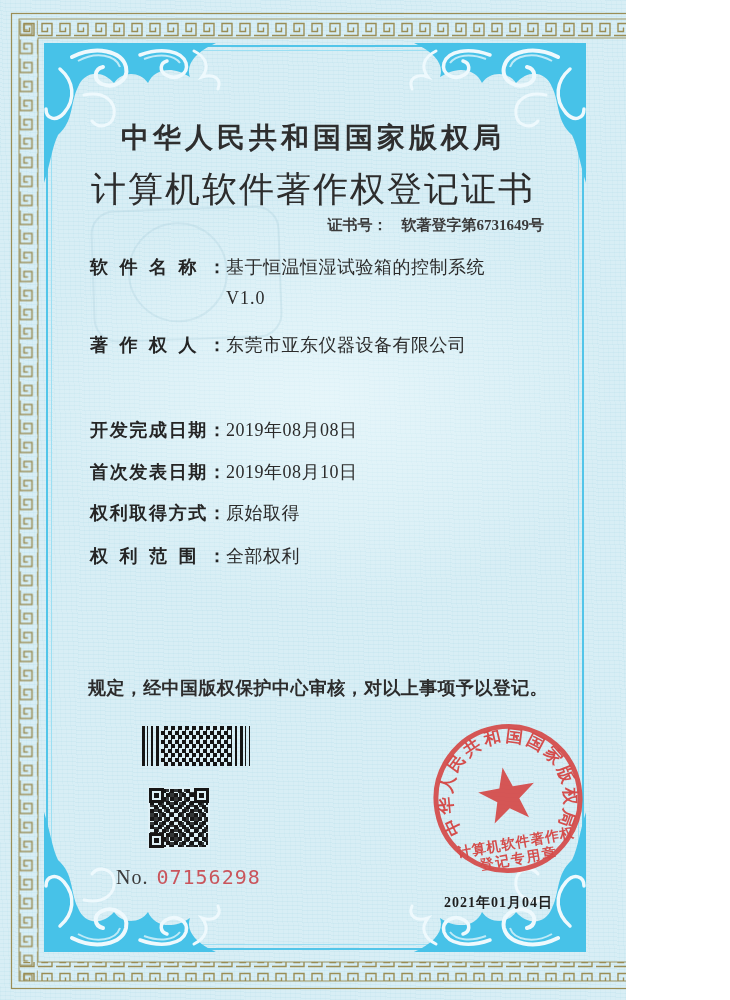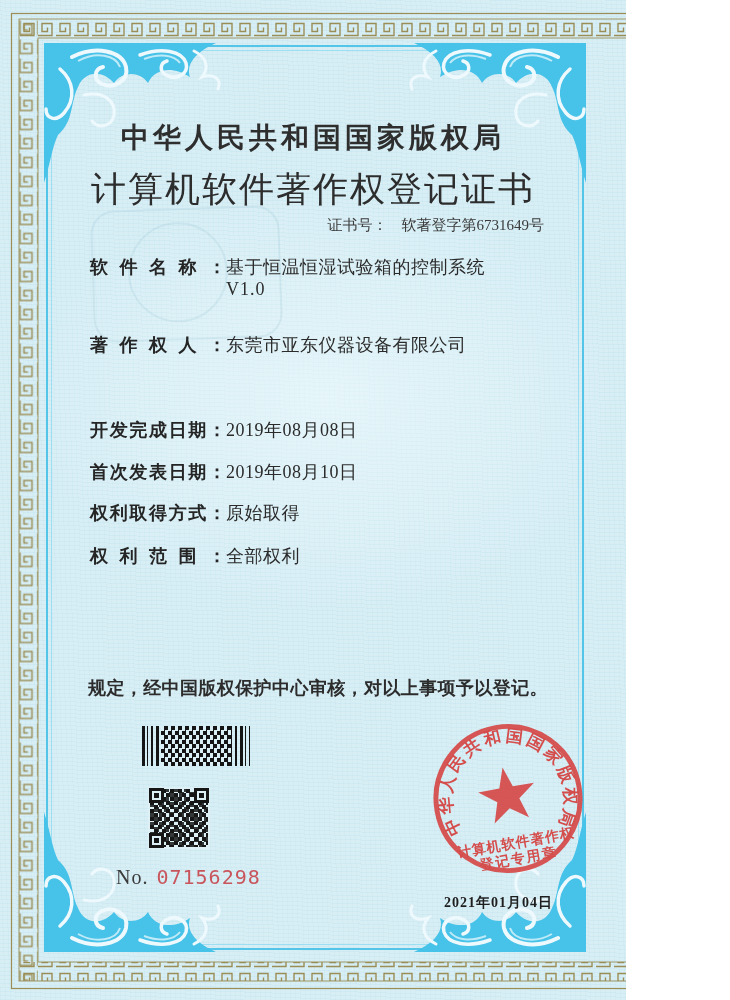--- a/index.html
+++ b/index.html
@@ -28,30 +28,30 @@
   
   .emboss { left:92px; top:208px; width:185px; height:128px; border:2px solid rgba(150,192,208,0.38);
             border-radius:24px; opacity:.55; transform:rotate(-2deg); }
   .emboss-c { left:34px; top:12px; width:96px; height:96px; border:2px solid rgba(150,192,208,0.38); border-radius:50%; }
 
   
   .authority { left:0; right:0; top:119px; text-align:center; font-size:28px; font-weight:bold;
                letter-spacing:4px; color:#2e2e2e; }
   .cert-title { left:0; right:0; top:166px; text-align:center; font-size:35px; font-weight:normal;
                 letter-spacing:2px; color:#2d2d2d; }
-  .cert-no { right:82px; top:216px; font-size:15px; font-weight:400; color:#3a3a3a; }
+  .cert-no { right:82px; top:216px; font-size:15px; font-weight:700; color:#3a3a3a; }
   .cert-no .lbl { margin-right:14px; }
 
   
   .row { left:90px; height:26px; white-space:nowrap; }
   .row .lbl { display:inline-block; width:136px; font-family:"Liberation Sans", sans-serif;
               font-weight:bold; font-size:18px; color:#252525; text-align:justify; text-align-last:justify;
               vertical-align:top; }
   .row .val { font-size:18px; color:#2b2b2b; letter-spacing:0.5px; }
-  .val2 { left:226px; top:279px; font-size:18px; color:#2b2b2b; letter-spacing:1px; }
+  .val2 { left:226px; top:288px; font-size:18px; color:#2b2b2b; letter-spacing:1px; }
 
   
   .stmt { font-size:18px; font-weight:600; color:#2c2c2c; letter-spacing:0.4px; white-space:nowrap; }
   .stmt1 { left:120px; top:634px; }
   .stmt2 { left:88px;  top:676px; }
 
   
   .barcode { left:142px; top:726px; width:108px; height:40px;
     background:repeating-linear-gradient(90deg,#151515 0 3px,rgba(0,0,0,0) 3px 5px,#151515 5px 6px,rgba(0,0,0,0) 6px 9px,#151515 9px 11px,rgba(0,0,0,0) 11px 14px); }
   .barcode-noise { position:absolute; left:19px; right:19px; top:0; bottom:0;

